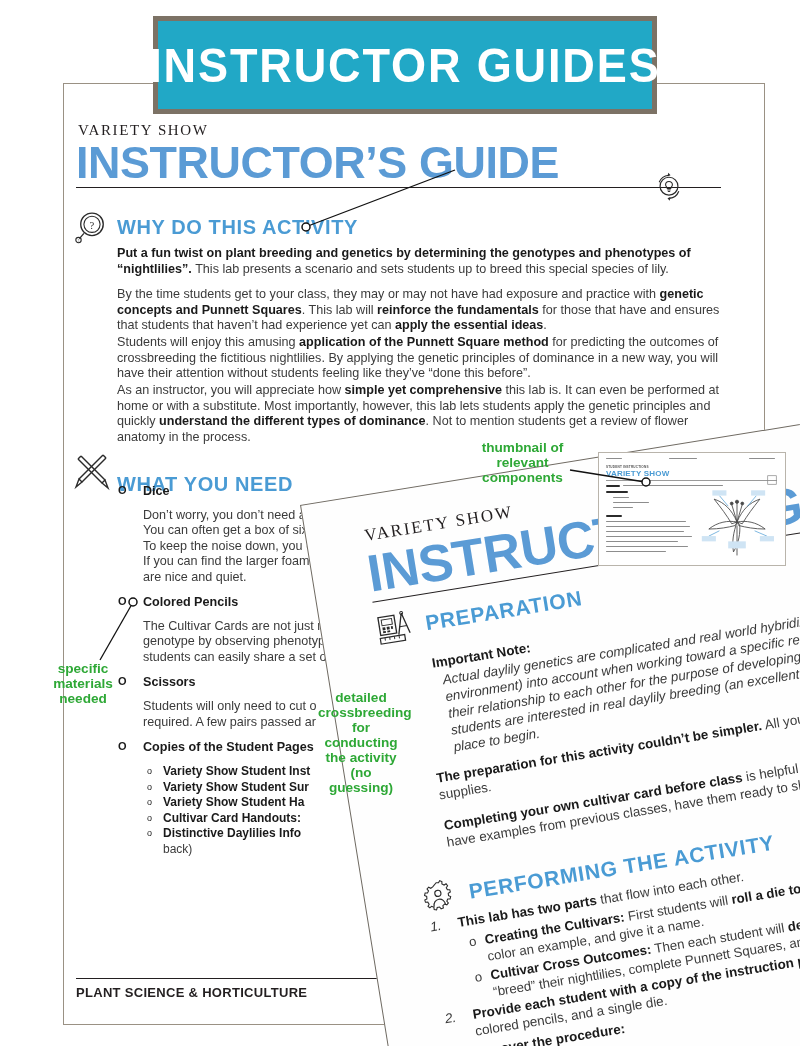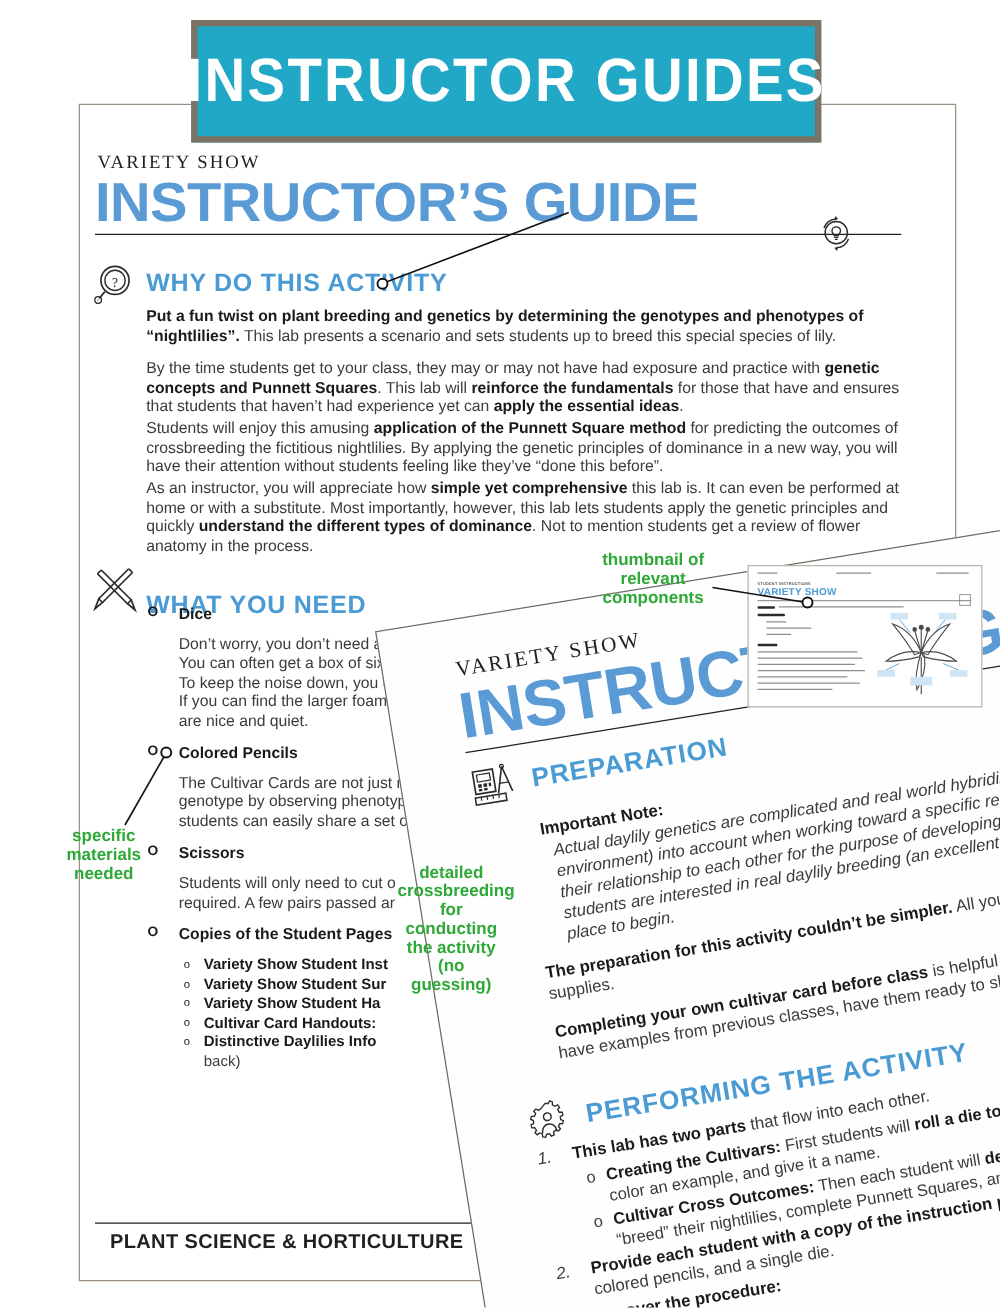--- a/index.html
+++ b/index.html
@@ -80,21 +80,21 @@
     position:absolute;font-size:11px;color:#1a1a1a;font-weight:bold;
   }
   .li-body{
     position:absolute;left:143px;color:#3b3b3b;font-size:12.6px;line-height:15.4px;
   }
   .sub-li{position:absolute;color:#1a1a1a;font-weight:bold;font-size:12px;line-height:15.5px;}
   .sub-dot{position:absolute;font-size:9px;color:#1a1a1a;}
 
   #footrule{left:76px;top:978px;width:440px;height:0;border-top:1.4px solid #231f20;}
   #footer{
-    left:88px;top:985px;color:#231f20;font-size:16px;letter-spacing:.3px;
+    left:76px;top:985px;color:#231f20;font-size:13px;letter-spacing:.3px;
     font-family:"Liberation Sans Narrow","Liberation Sans",sans-serif;font-weight:bold;
   }
 
   
   .fp{position:absolute;}
   #f-kicker{left:58px;top:30px;font-family:"Liberation Serif",serif;font-size:17px;letter-spacing:2px;color:#231f20;}
   #f-title{left:55px;top:48px;color:#5B9BD5;
     font-family:"Liberation Sans Narrow","Liberation Sans",sans-serif;
     font-weight:bold;font-size:52px;letter-spacing:-0.3px;white-space:nowrap;}
   #f-rule{left:55px;top:106px;width:640px;height:0;border-top:1.7px solid #231f20;}

